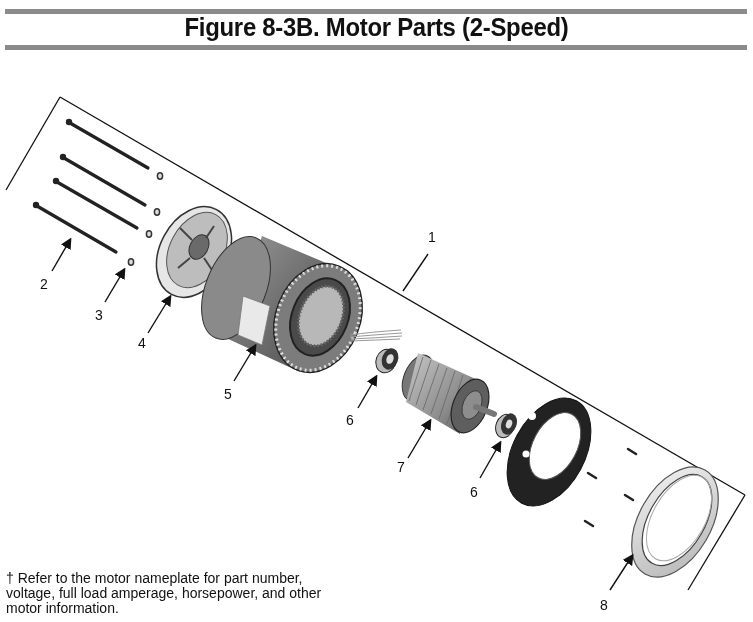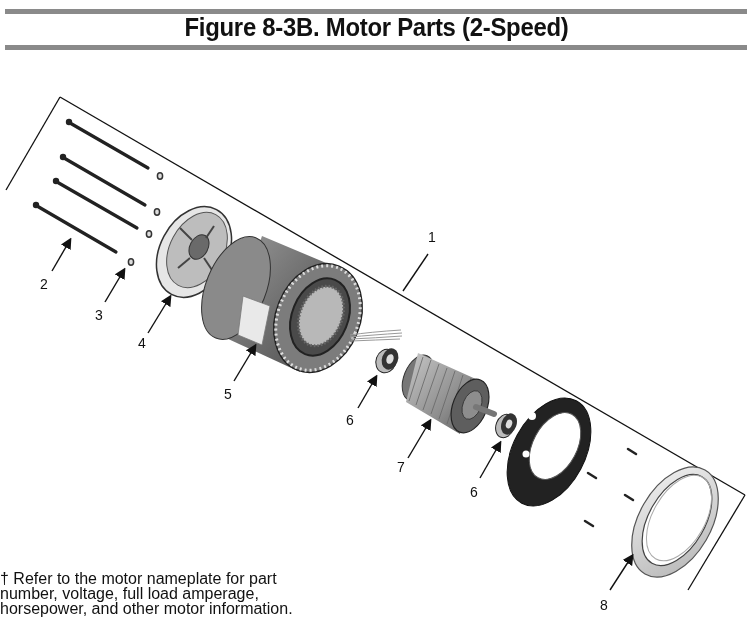--- a/index.html
+++ b/index.html
@@ -1,21 +1,21 @@
 <!DOCTYPE html>
 <html><head>
 <meta charset="utf-8">
 <style>
   html,body{margin:0;padding:0;background:#fff;}
   body{width:753px;height:622px;position:relative;overflow:hidden;font-family:"Liberation Sans",sans-serif;}
   .rule{position:absolute;left:5px;width:742px;height:5px;background:#8a8a8a;}
   #rule-top{top:9px;}
   #rule-bottom{top:45px;}
   #title{position:absolute;top:12px;left:0;width:753px;text-align:center;font-family:"Liberation Sans",sans-serif;font-weight:bold;font-size:26px;letter-spacing:-0.3px;color:#111;transform:scaleX(0.92);transform-origin:center;}
-  #footnote{position:absolute;left:0;top:571px;width:320px;font-size:16px;line-height:15px;color:#111;font-family:"Liberation Sans",sans-serif;}
+  #footnote{position:absolute;left:6px;top:571px;width:320px;font-size:14px;line-height:15px;color:#111;font-family:"Liberation Sans",sans-serif;}
   svg#diagram{position:absolute;left:0;top:0;}
   .callout{font-family:"Liberation Sans",sans-serif;font-size:14px;fill:#111;}
 </style>
 </head>
 <body>
 
 <div class="rule" id="rule-top"></div>
 <div id="title">Figure 8-3B. Motor Parts (2-Speed)</div>
 <div class="rule" id="rule-bottom"></div>
 

